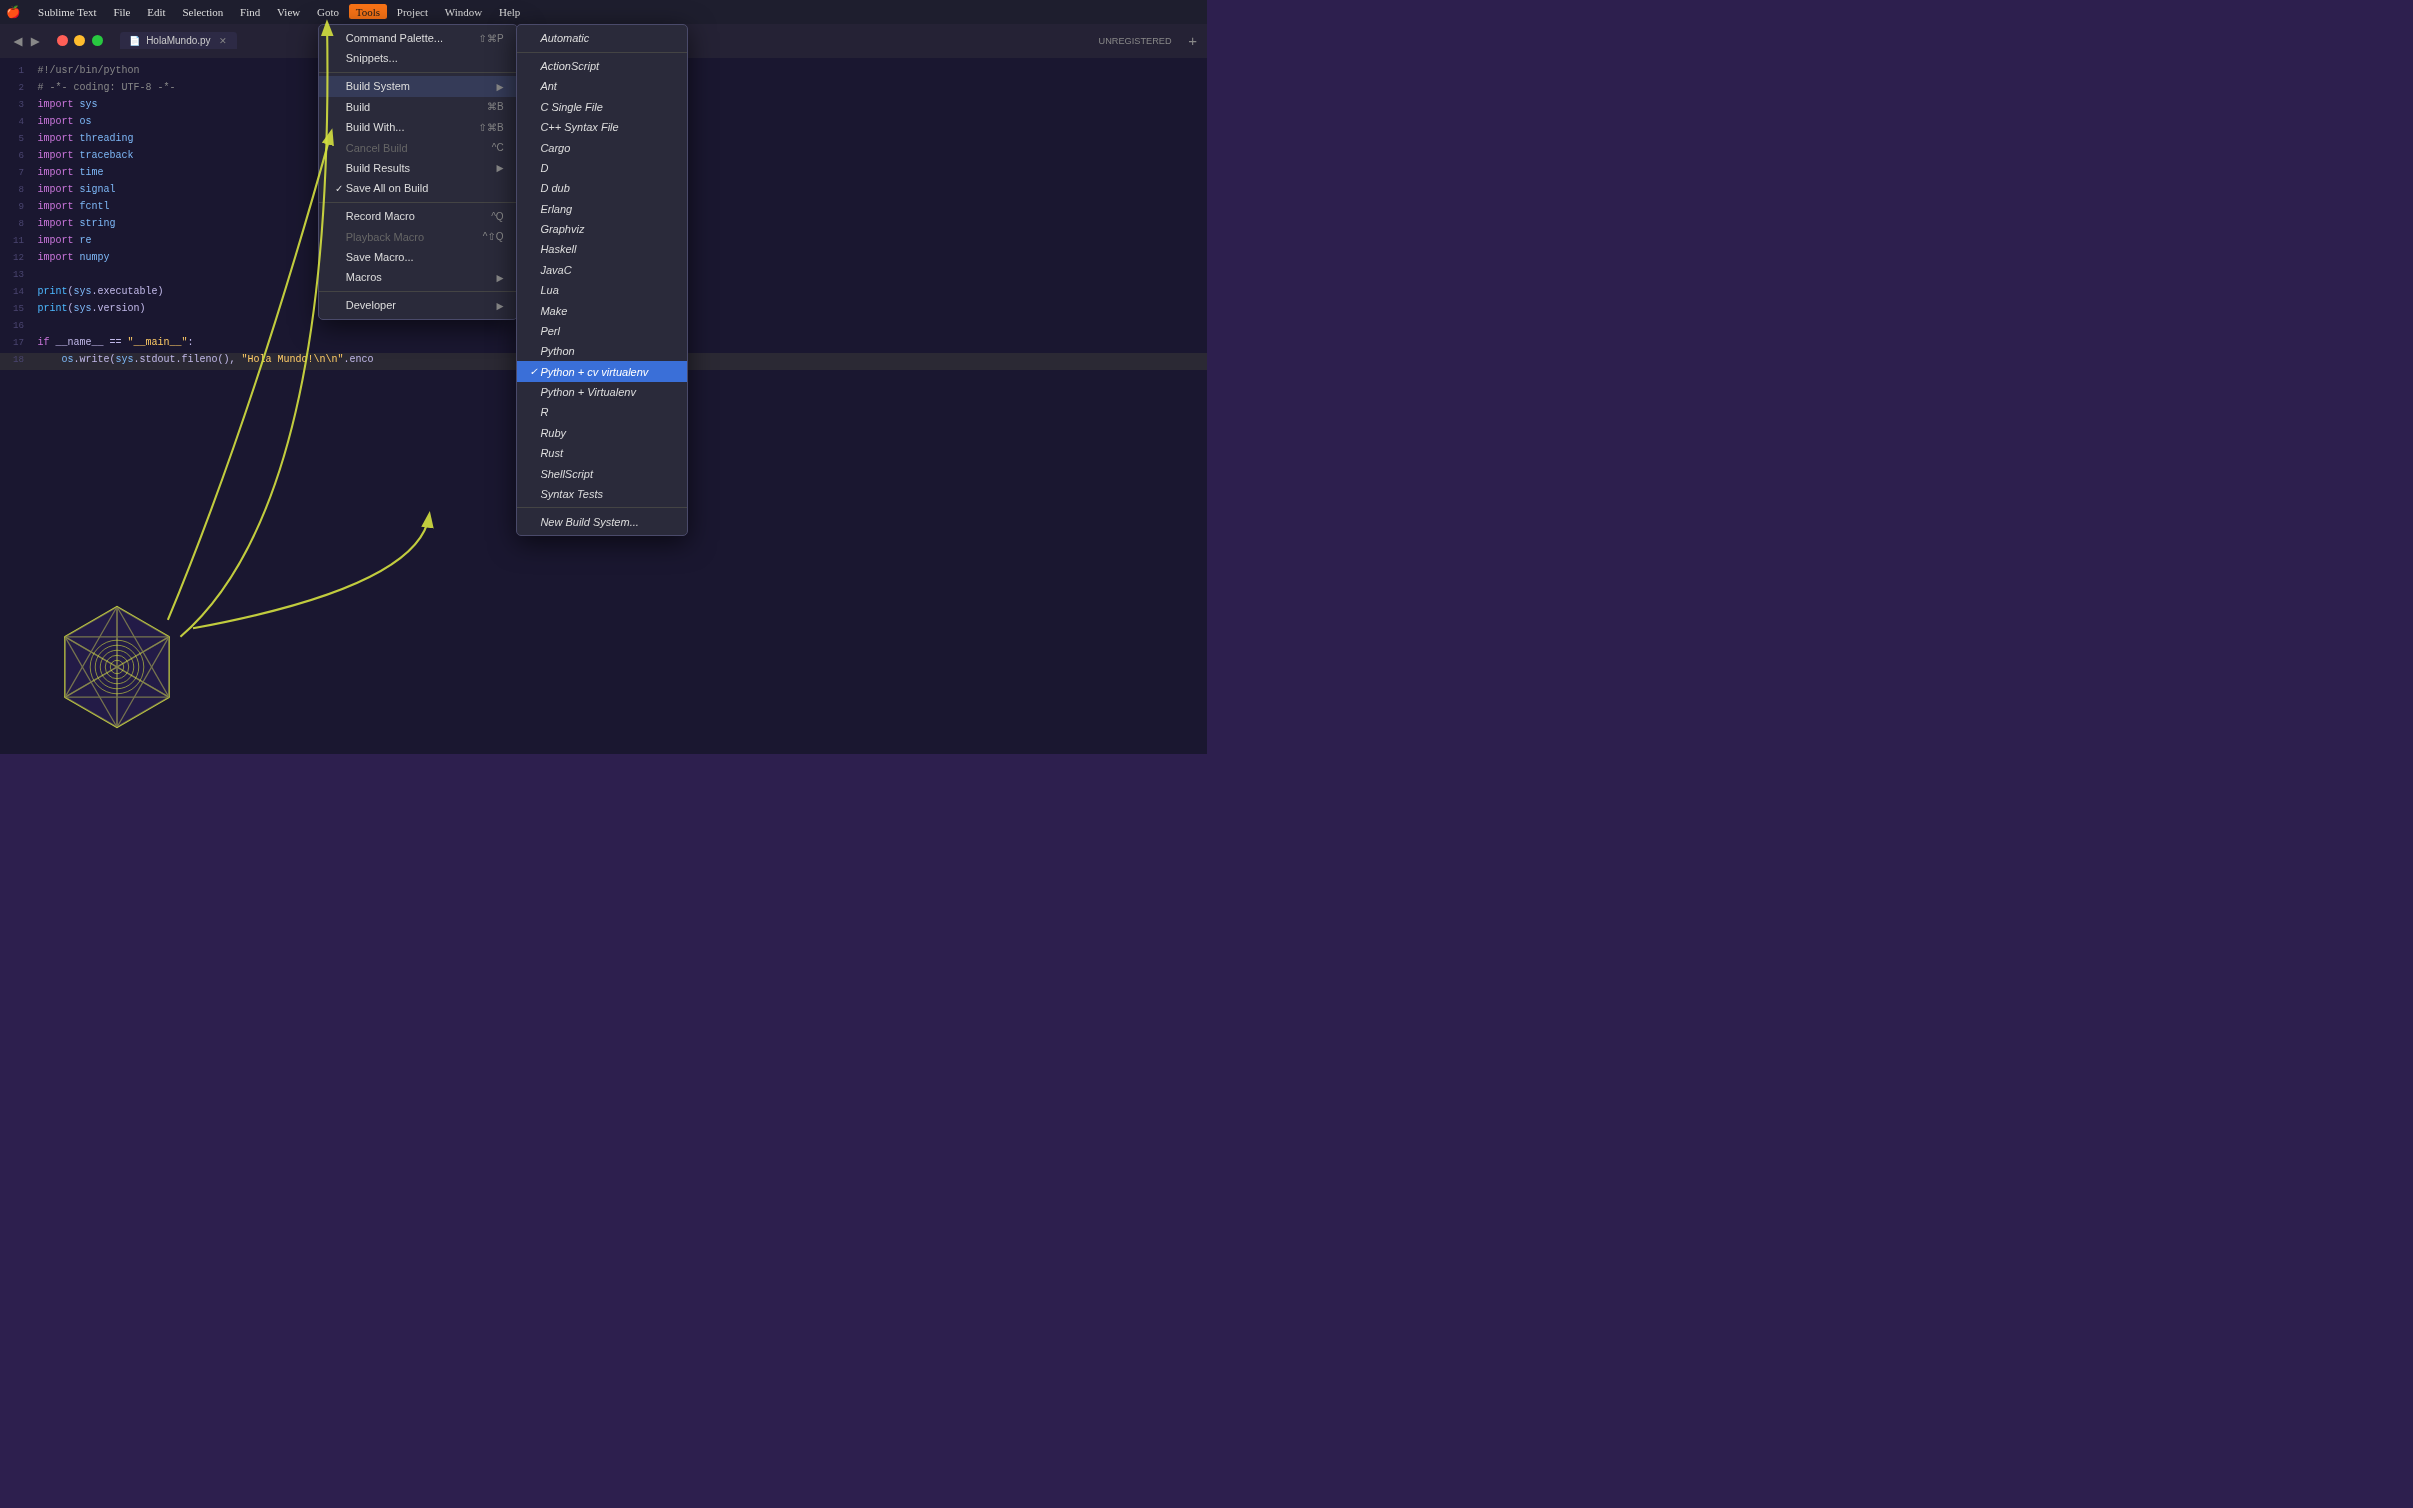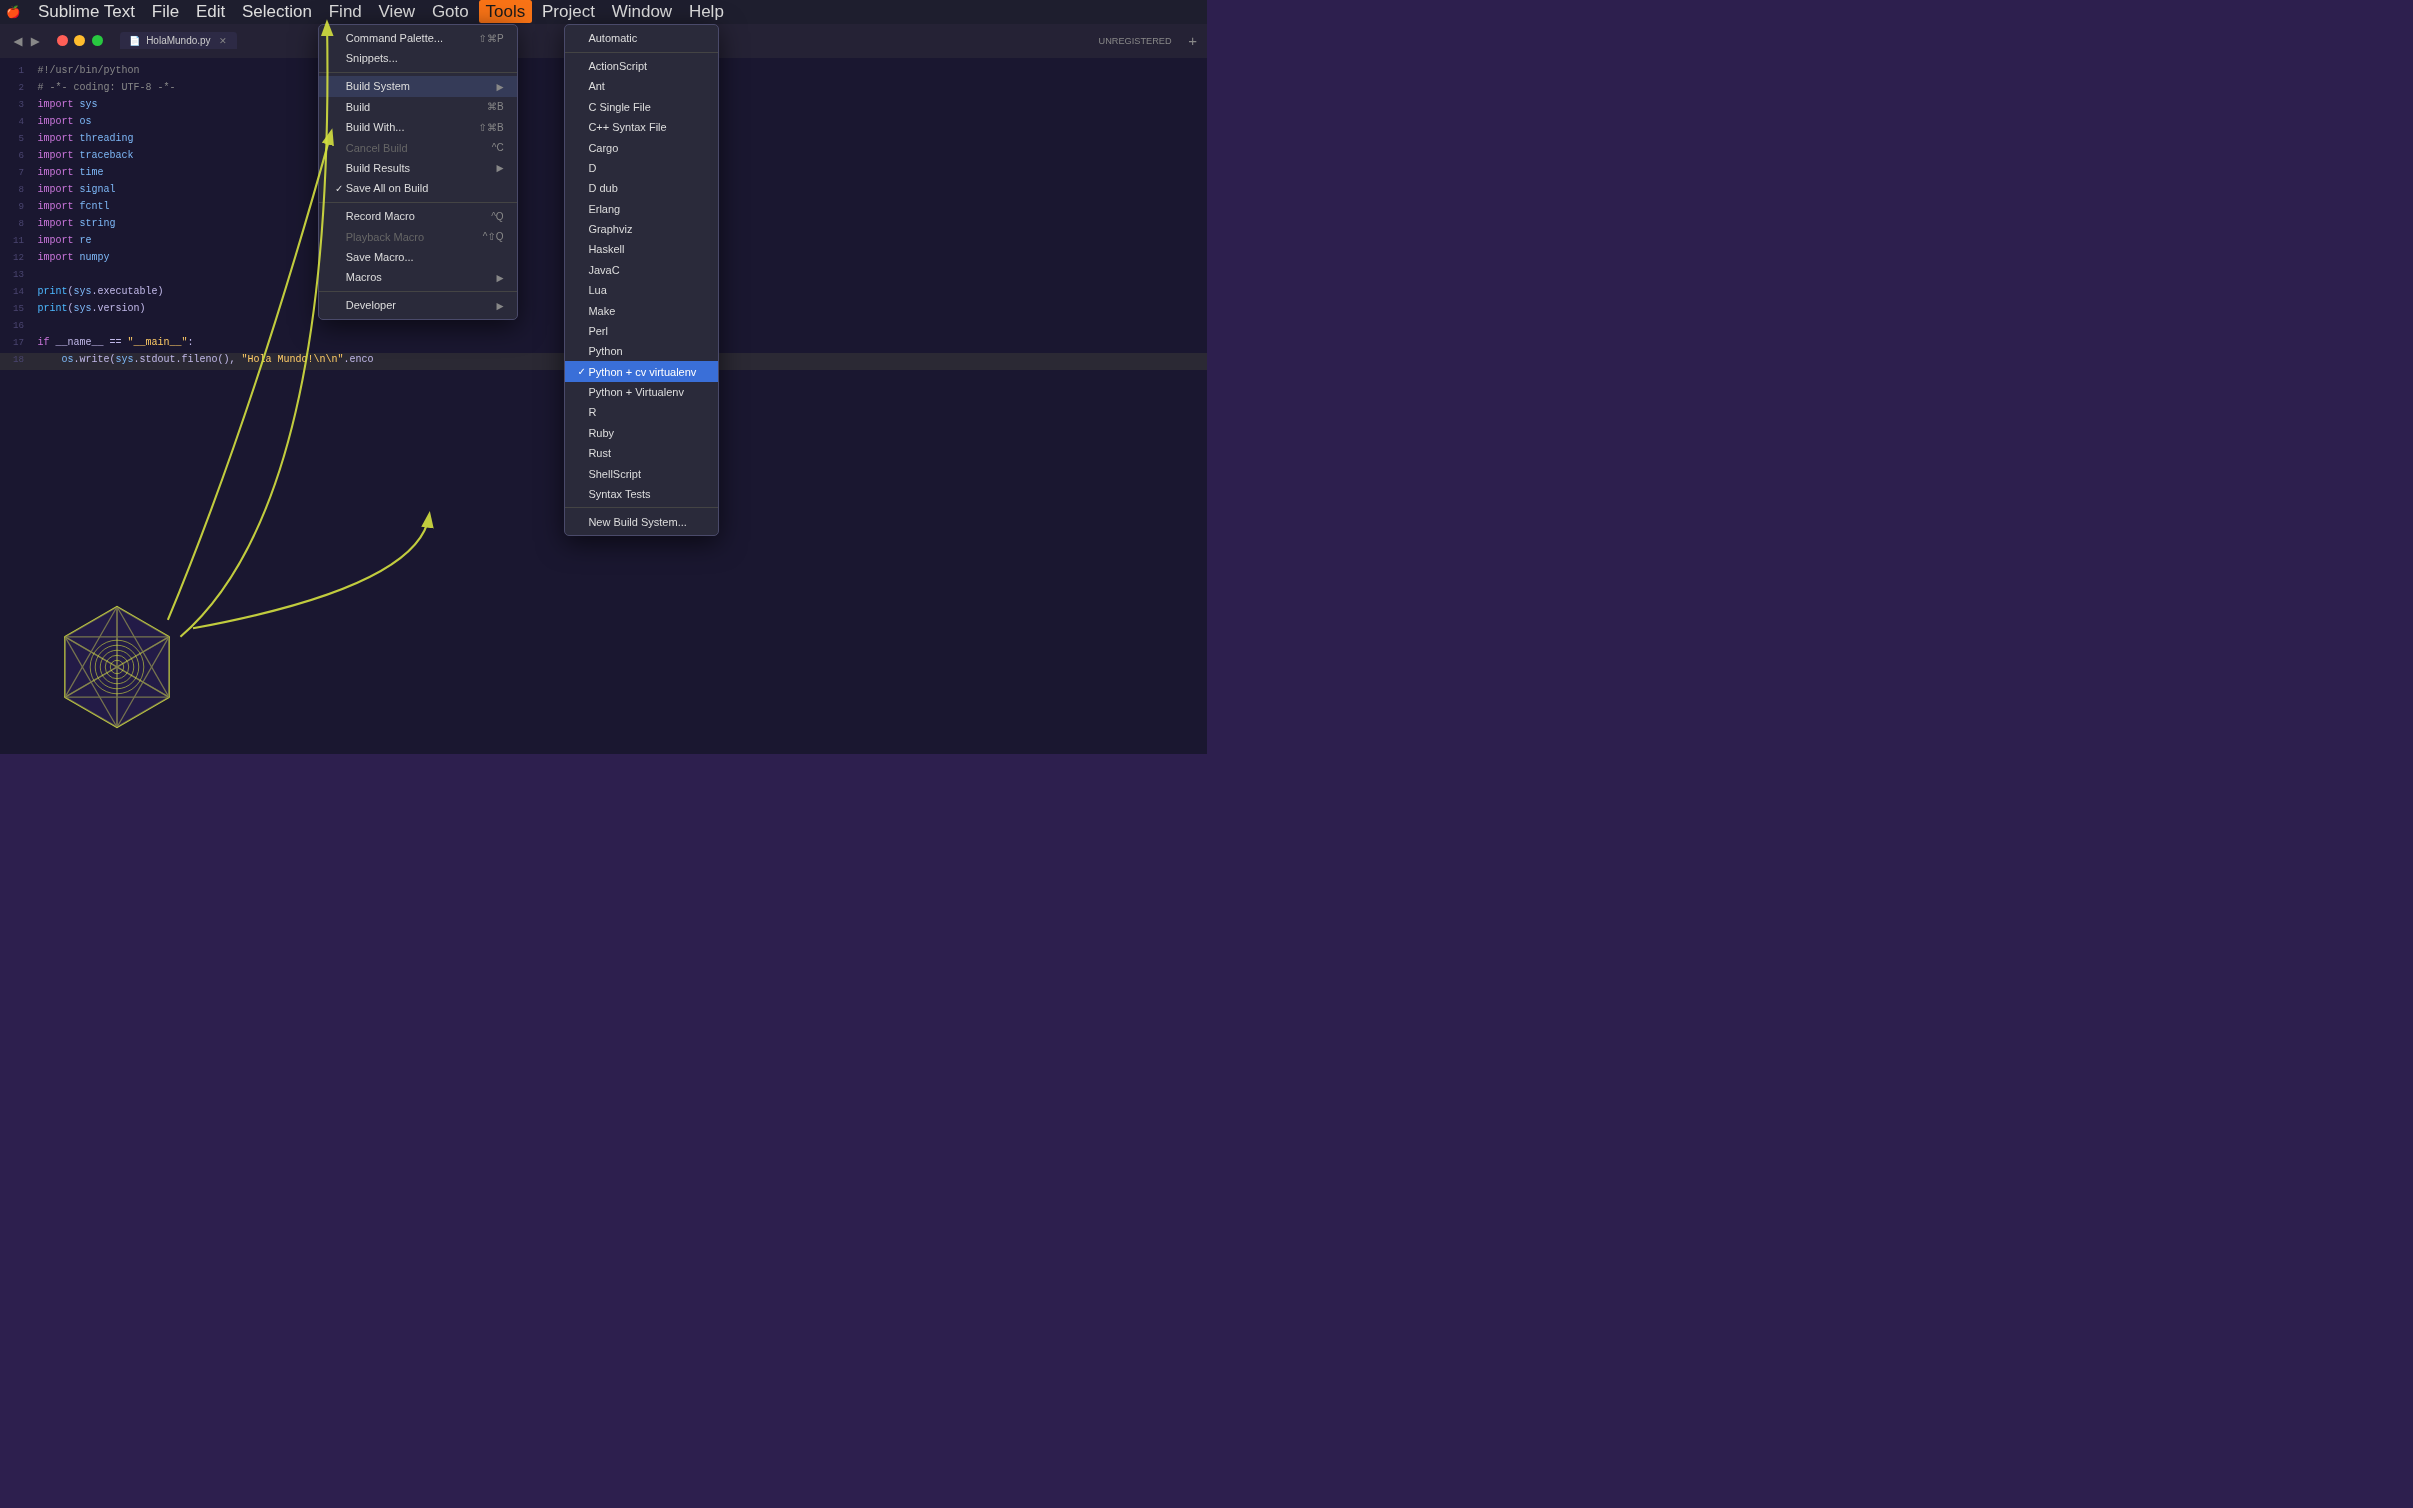--- a/index.html
+++ b/index.html
@@ -23,25 +23,26 @@
       gap: 3.4px;
       position: relative;
       z-index: 100;
     }
     .apple-logo {
       font-size: 11.7px;
       margin-right: 6.7px;
       color: #ccc;
     }
     .menu-item {
-      font-size: 17px;
+      font-size: 11px;
       color: #ddd;
       padding: 1.7px 6.7px;
       border-radius: 3.4px;
       cursor: pointer;
+      font-family: Liberation Serif, serif;
     }
 
     
     .window {
       width: 100%;
       height: 731px;
       background: #1e1b2e;
       display: flex;
       flex-direction: column;
     }
@@ -196,28 +197,29 @@
     .dropdown-separator {
       height: 0.8px;
       background: #444;
       margin: 3.4px 0;
     }
 
     
     .buildsystem-submenu {
       position: absolute;
       top: 23.5px;
-      left: 564px;
-      width: 155px;
+      left: 516px;
+      width: 172px;
       background: #2a2a3a;
       border: 0.8px solid #4a4a6a;
       border-radius: 5px;
       padding: 3.4px 0;
       box-shadow: 0 6.7px 27px rgba(0,0,0,0.6);
       z-index: 201;
+      font-style: italic;
     }
     .submenu-item {
       display: flex;
       align-items: center;
       padding: 4.2px 13.4px 4.2px 10px;
       font-size: 11px;
       color: #ddd;
       cursor: pointer;
     }
     .submenu-item.selected {

